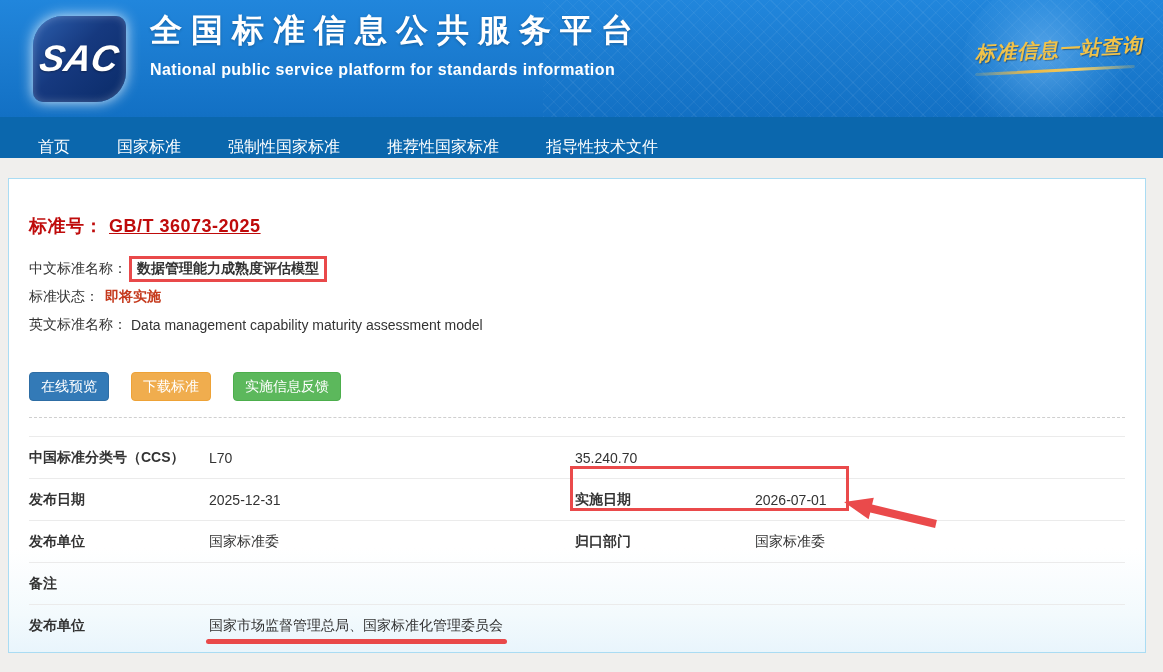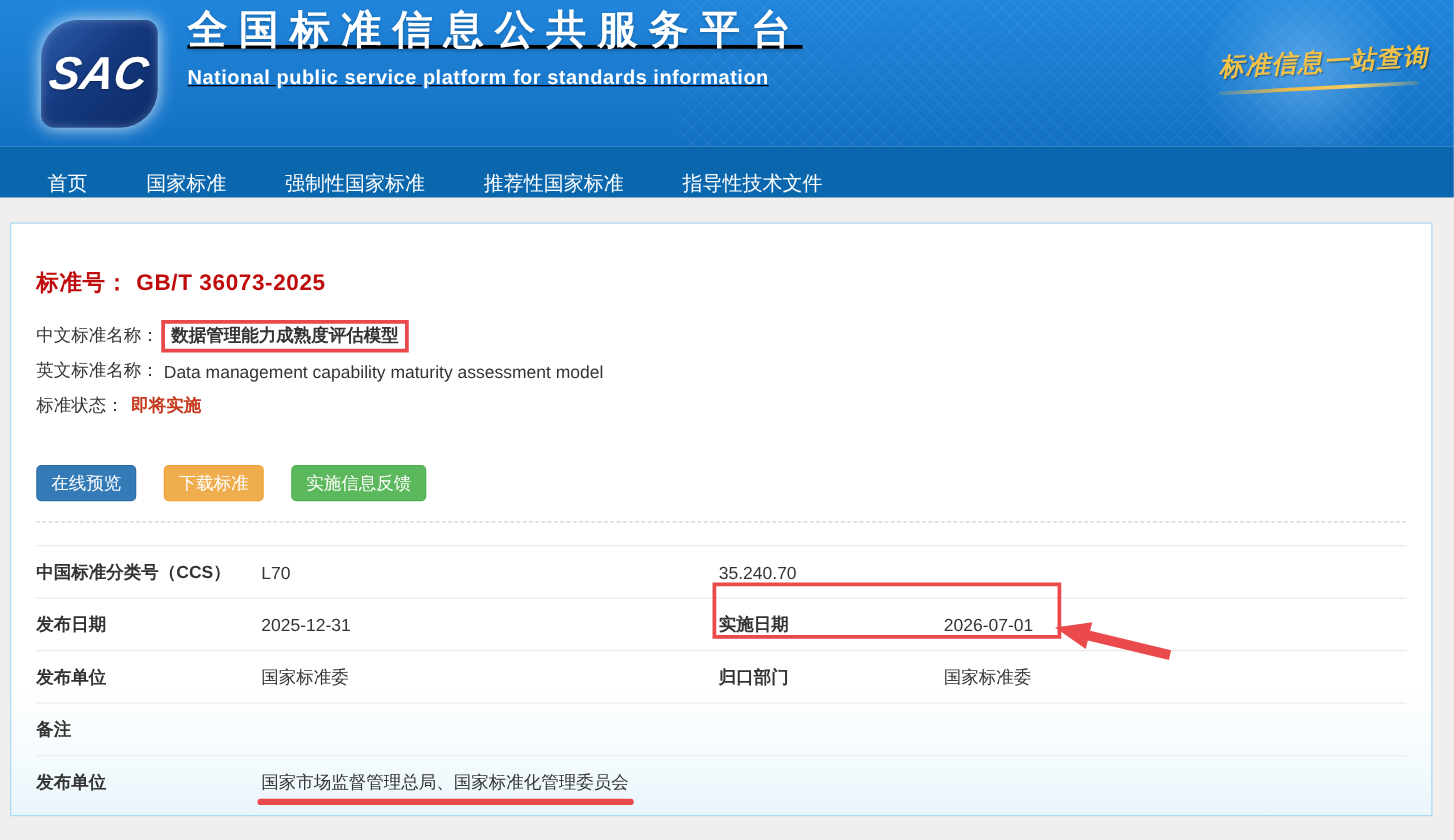--- a/index.html
+++ b/index.html
@@ -35,21 +35,21 @@
     background:linear-gradient(135deg,#2c5fae 0%,#16397f 45%,#0a2b68 100%);
     border-radius:30px 10px 30px 10px;
     box-shadow:0 0 14px rgba(255,255,255,0.85), inset 0 0 8px rgba(255,255,255,0.25);
     display:flex; align-items:center; justify-content:center;
   }
   .logo-text {
     color:#fff; font-weight:bold; font-style:italic;
     font-size:37px; letter-spacing:0px; transform:skewX(-10deg);
     text-shadow:0 1px 2px rgba(0,0,0,0.35);
   }
-  .title-block { position:absolute; left:150px; top:2px;text-decoration:underline; }
+  .title-block { position:absolute; left:150px; top:9px; }
   .title-cn {
     color:#fff; font-size:32px; font-weight:bold; letter-spacing:9px;
     text-shadow:0 1px 3px rgba(0,0,0,0.25); white-space:nowrap;
   }
   .title-en {
     color:#fff; font-size:16px; font-weight:bold; margin-top:8px;
     letter-spacing:0.4px; white-space:nowrap;
   }
   .slogan-wrap { position:absolute; right:18px; top:36px; width:170px; pointer-events:none; }
   .slogan-text {
@@ -81,21 +81,21 @@
     height:475px;
     border:1px solid #aadcf3;
     background:linear-gradient(180deg,#ffffff 0%,#ffffff 78%,#f3fafd 92%,#e9f5fc 100%);
     padding:0 20px;
     box-sizing:border-box;
   }
   .std-number {
     margin:0; padding-top:35px; height:24px;
     font-size:18px; font-weight:bold; color:#bf0b0b; letter-spacing:0.5px;
   }
-  .std-number .num-val { margin-left:6px; }
+  .std-number .num-val { margin-left:6px;text-decoration:underline; }
 
   .meta { margin-top:17px; font-size:14px; color:#333; }
   .meta-line { height:28px; display:flex; align-items:center; white-space:nowrap; }
   .meta-label { color:#333; }
   .cn-name-value {
     display:inline-block; font-weight:bold; color:#333;
     border:3px solid #e9494a; padding:1px 5px; margin-left:2px;
   }
   .en-name-value { margin-left:4px; }
   .status-value { color:#c5391c; font-weight:bold; margin-left:6px; }
@@ -168,26 +168,26 @@
     <h1 class="std-number">
       <span>标准号：</span><span class="num-val">GB/T 36073-2025</span>
     </h1>
 
     <div class="meta">
       <div class="meta-line">
         <span class="meta-label">中文标准名称：</span>
         <span class="cn-name-value">数据管理能力成熟度评估模型</span>
       </div>
       <div class="meta-line">
+        <span class="meta-label">标准状态：</span>
+        <span class="status-value">即将实施</span>
+      </div>
+      <div class="meta-line">
         <span class="meta-label">英文标准名称：</span>
         <span class="en-name-value">Data management capability maturity assessment model</span>
-      </div>
-      <div class="meta-line">
-        <span class="meta-label">标准状态：</span>
-        <span class="status-value">即将实施</span>
       </div>
     </div>
 
     <div class="actions">
       <button class="btn btn-preview">在线预览</button>
       <button class="btn btn-download">下载标准</button>
       <button class="btn btn-feedback">实施信息反馈</button>
     </div>
 
     <div class="dashed-divider"></div>

